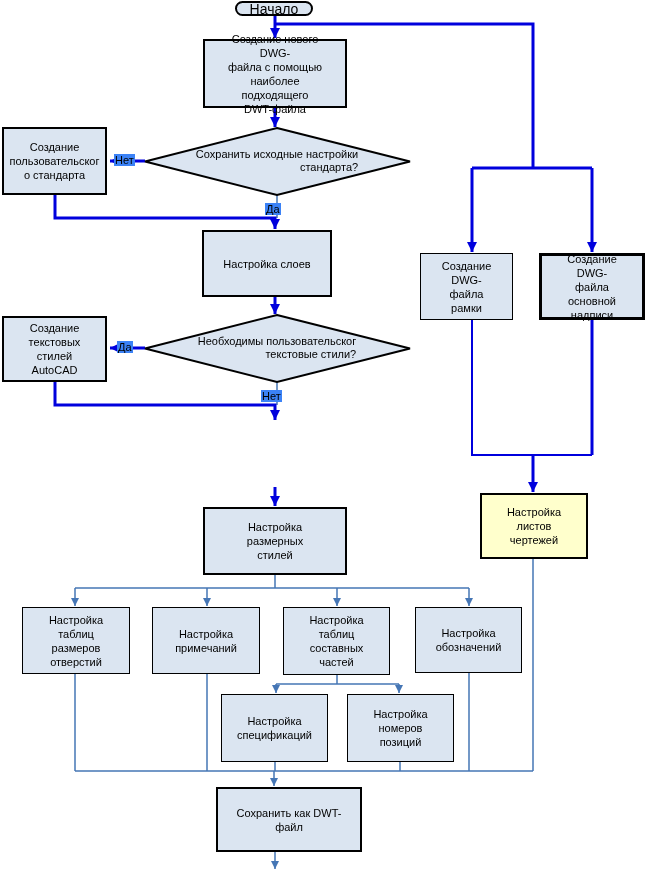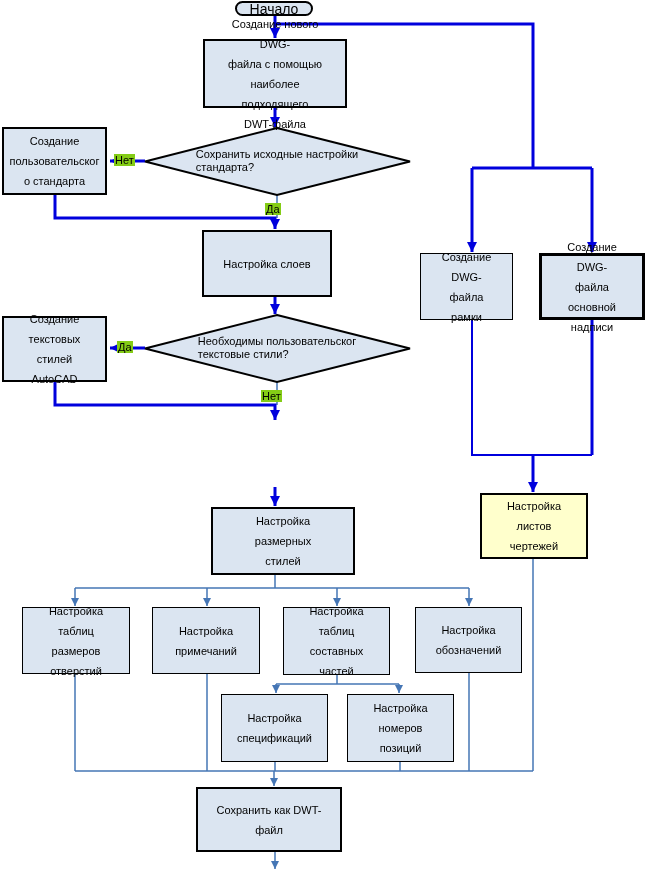--- a/index.html
+++ b/index.html
@@ -12,34 +12,34 @@
   .tb{stroke:var(--flow_primary,#0000dd);stroke-width:3;fill:none;}
   .tm{stroke:var(--flow_primary,#0000dd);stroke-width:2;fill:none;}
   .ts{stroke:var(--flow_secondary,#4576b5);stroke-width:1.5;fill:none;}
   .dm{fill:var(--node_fill,#dbe5f1);stroke:#000;stroke-width:2;stroke-linejoin:miter;}
   .ah-b{fill:var(--flow_primary,#0000dd);}
   .ah-s{fill:var(--flow_secondary,#4576b5);}
   .nd{
     position:absolute;box-sizing:border-box;z-index:1;
     background:var(--node_fill,#dbe5f1);border:2px solid var(--node_border,#000);
     display:flex;align-items:center;justify-content:center;
-    text-align:center;line-height:20px;padding:18px;
+    text-align:center;line-height:14px;padding:18px;
     white-space:pre-line;
   }
   .thin{border-width:1px;}
   .thick{border-width:3px;}
   .hl{background:var(--highlight_fill,#ffffcc);}
   .oval{border-radius:10px;border-width:2px;padding:0;line-height:12px;}
   .dtext{
     position:absolute;z-index:2;background:transparent;border:none;
-    display:flex;align-items:center;justify-content:center;text-align:left;
+    display:flex;align-items:center;justify-content:center;text-align:right;
     line-height:13px;white-space:pre-line;
   }
   .el{
-    position:absolute;z-index:2;background:#84cc16;padding:0 1px;line-height:12px;
+    position:absolute;z-index:2;background:#3b82f6;padding:0 1px;line-height:12px;
   }
 </style>
 </head>
 <body>
 
 <div class="canvas">
 
   <svg class="wires" width="647" height="890" viewBox="0 0 647 890">
     <defs>
       <marker id="ab" markerUnits="userSpaceOnUse" markerWidth="11" markerHeight="11" refX="10" refY="5" orient="auto">
@@ -110,40 +110,40 @@
   <div class="nd" style="left:202px;top:230px;width:130px;height:67px;">Настройка слоев</div>
 
   <div class="dtext" style="left:172px;top:323px;width:210px;height:50px;">Необходимы пользовательског
 текстовые стили?</div>
 
   <div class="nd" style="left:2px;top:316px;width:105px;height:66px;">Создание
 текстовых стилей
 AutoCAD</div>
 
 
-  <div class="nd" style="left:203px;top:507px;width:144px;height:68px;margin-left:8px;">Настройка размерных
+  <div class="nd" style="left:203px;top:507px;width:144px;height:68px;">Настройка размерных
 стилей</div>
 
   <div class="nd thin" style="left:22px;top:607px;width:108px;height:67px;">Настройка
 таблиц размеров
 отверстий</div>
   <div class="nd thin" style="left:152px;top:607px;width:108px;height:67px;">Настройка
 примечаний</div>
   <div class="nd thin" style="left:283px;top:607px;width:107px;height:68px;">Настройка
 таблиц
 составных частей</div>
   <div class="nd thin" style="left:415px;top:607px;width:107px;height:66px;">Настройка
 обозначений</div>
 
   <div class="nd thin" style="left:221px;top:694px;width:107px;height:68px;">Настройка
 спецификаций</div>
   <div class="nd thin" style="left:347px;top:694px;width:107px;height:68px;">Настройка
 номеров позиций</div>
 
-  <div class="nd" style="left:196px;top:787px;width:146px;height:65px;">Сохранить как DWT-
+  <div class="nd" style="left:216px;top:787px;width:146px;height:65px;">Сохранить как DWT-
 файл</div>
 
   <div class="nd thin" style="left:420px;top:253px;width:93px;height:67px;">Создание DWG-
 файла рамки</div>
   <div class="nd thick" style="left:539px;top:253px;width:106px;height:67px;">Создание DWG-
 файла основной
 надписи</div>
   <div class="nd hl" style="left:480px;top:493px;width:108px;height:66px;">Настройка
 листов чертежей</div>
 

